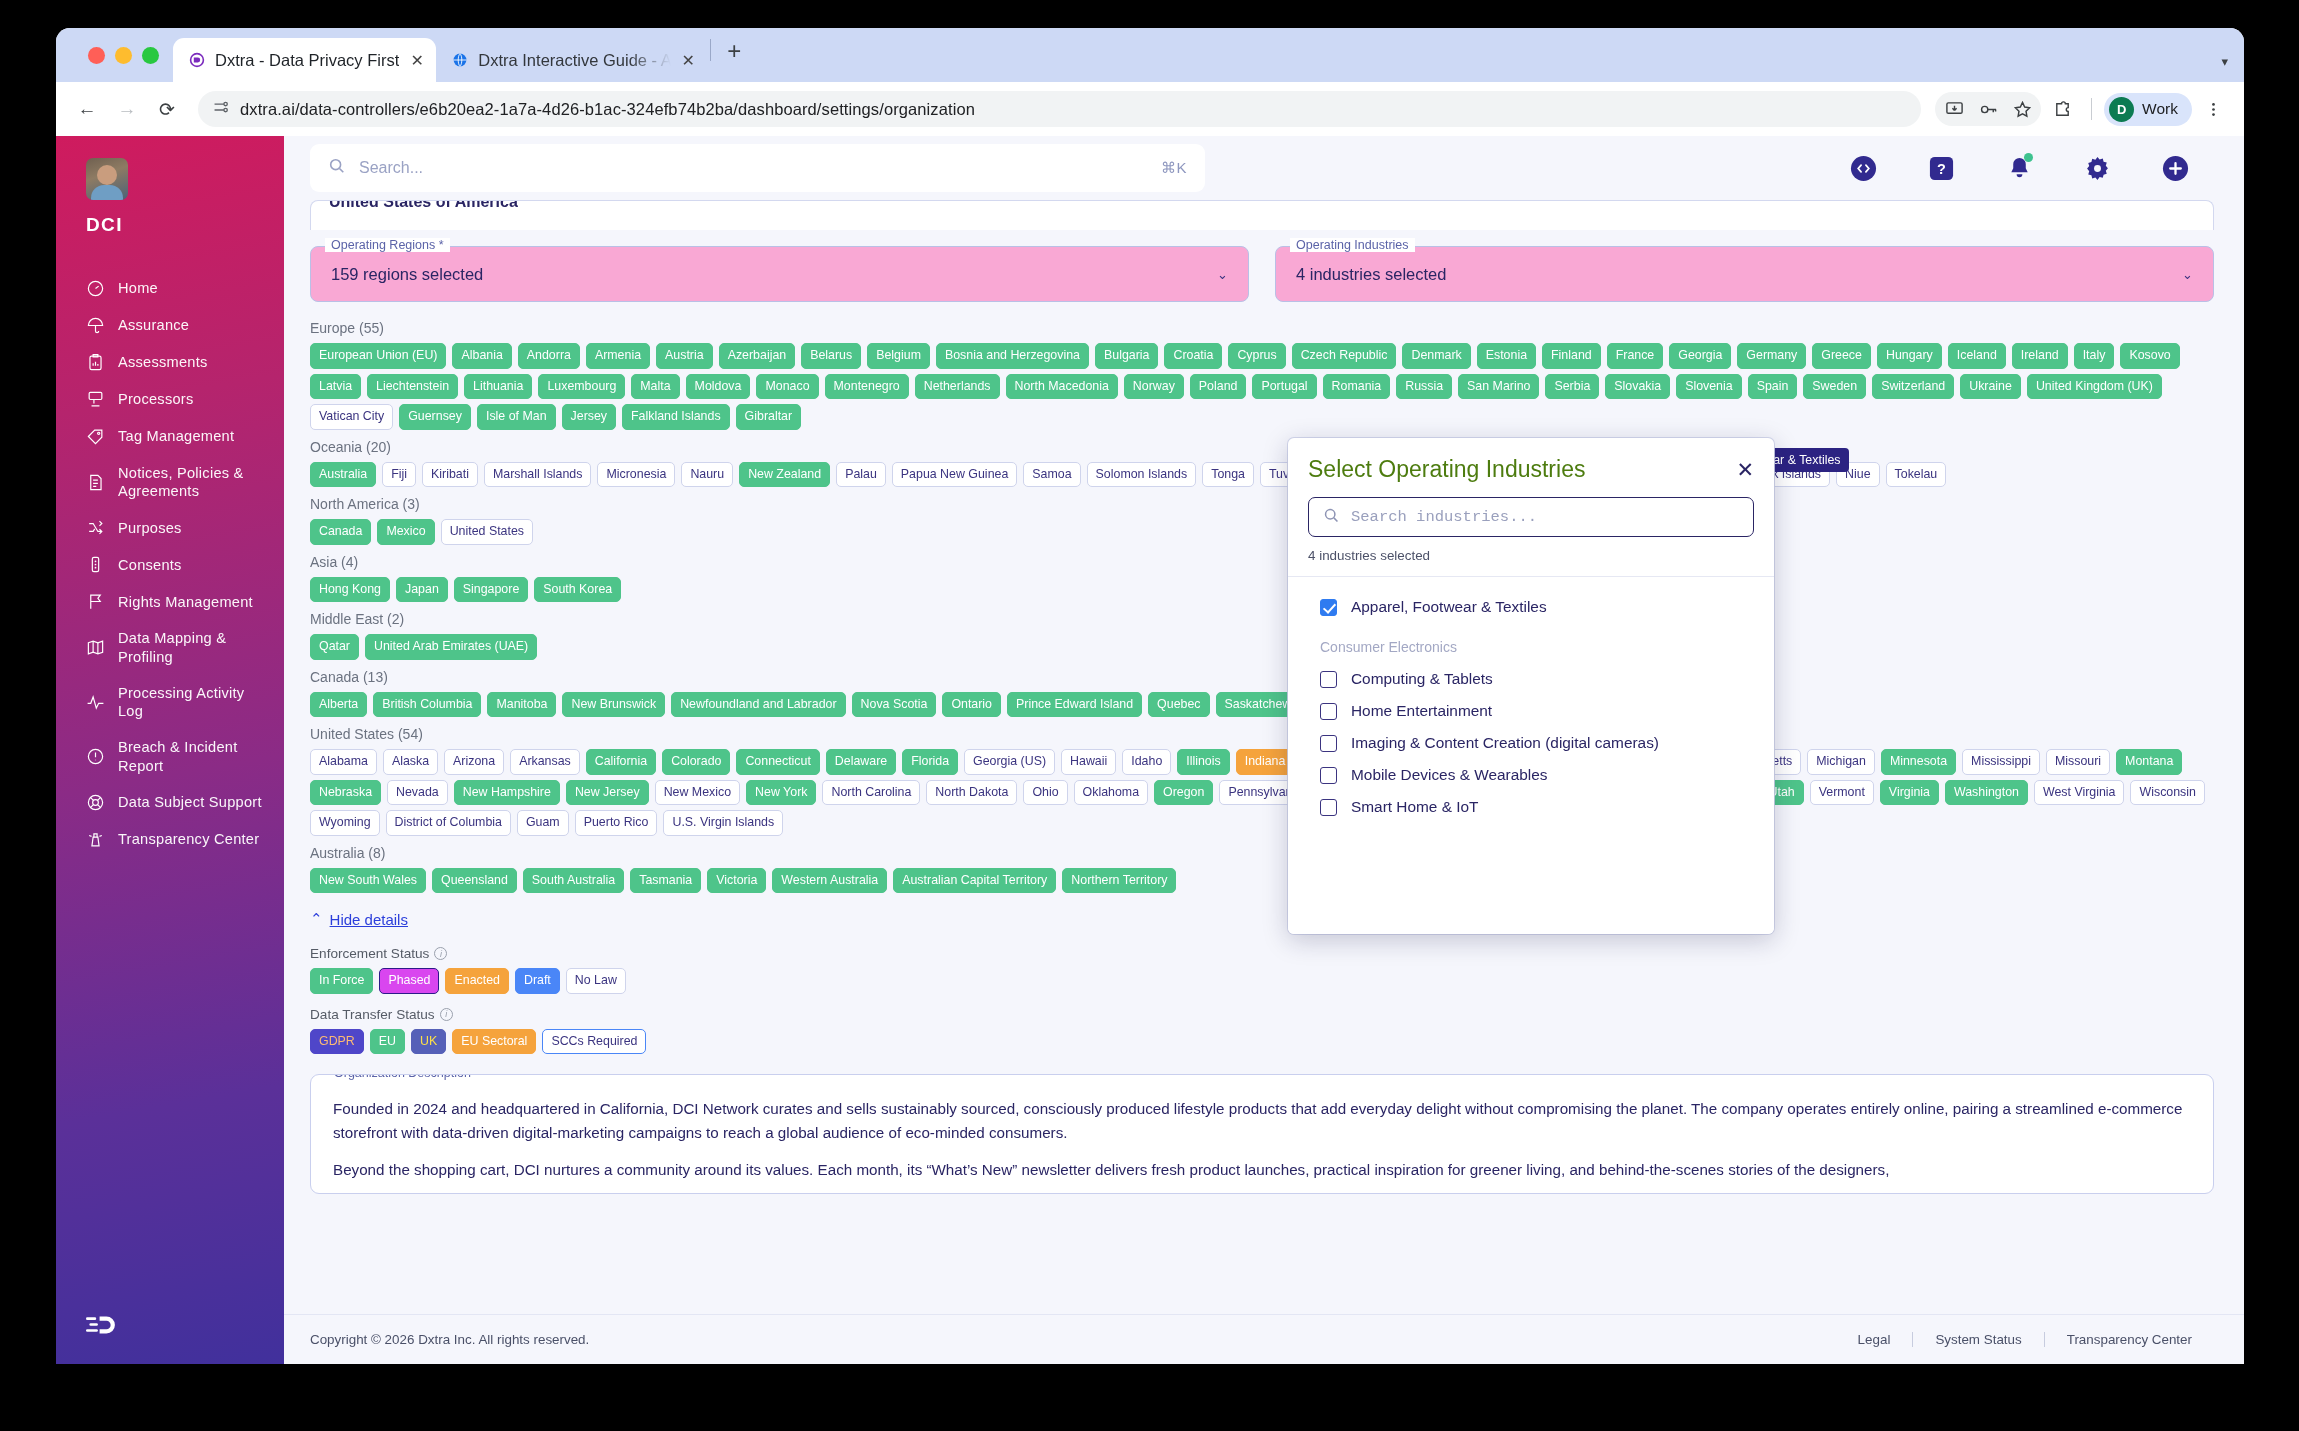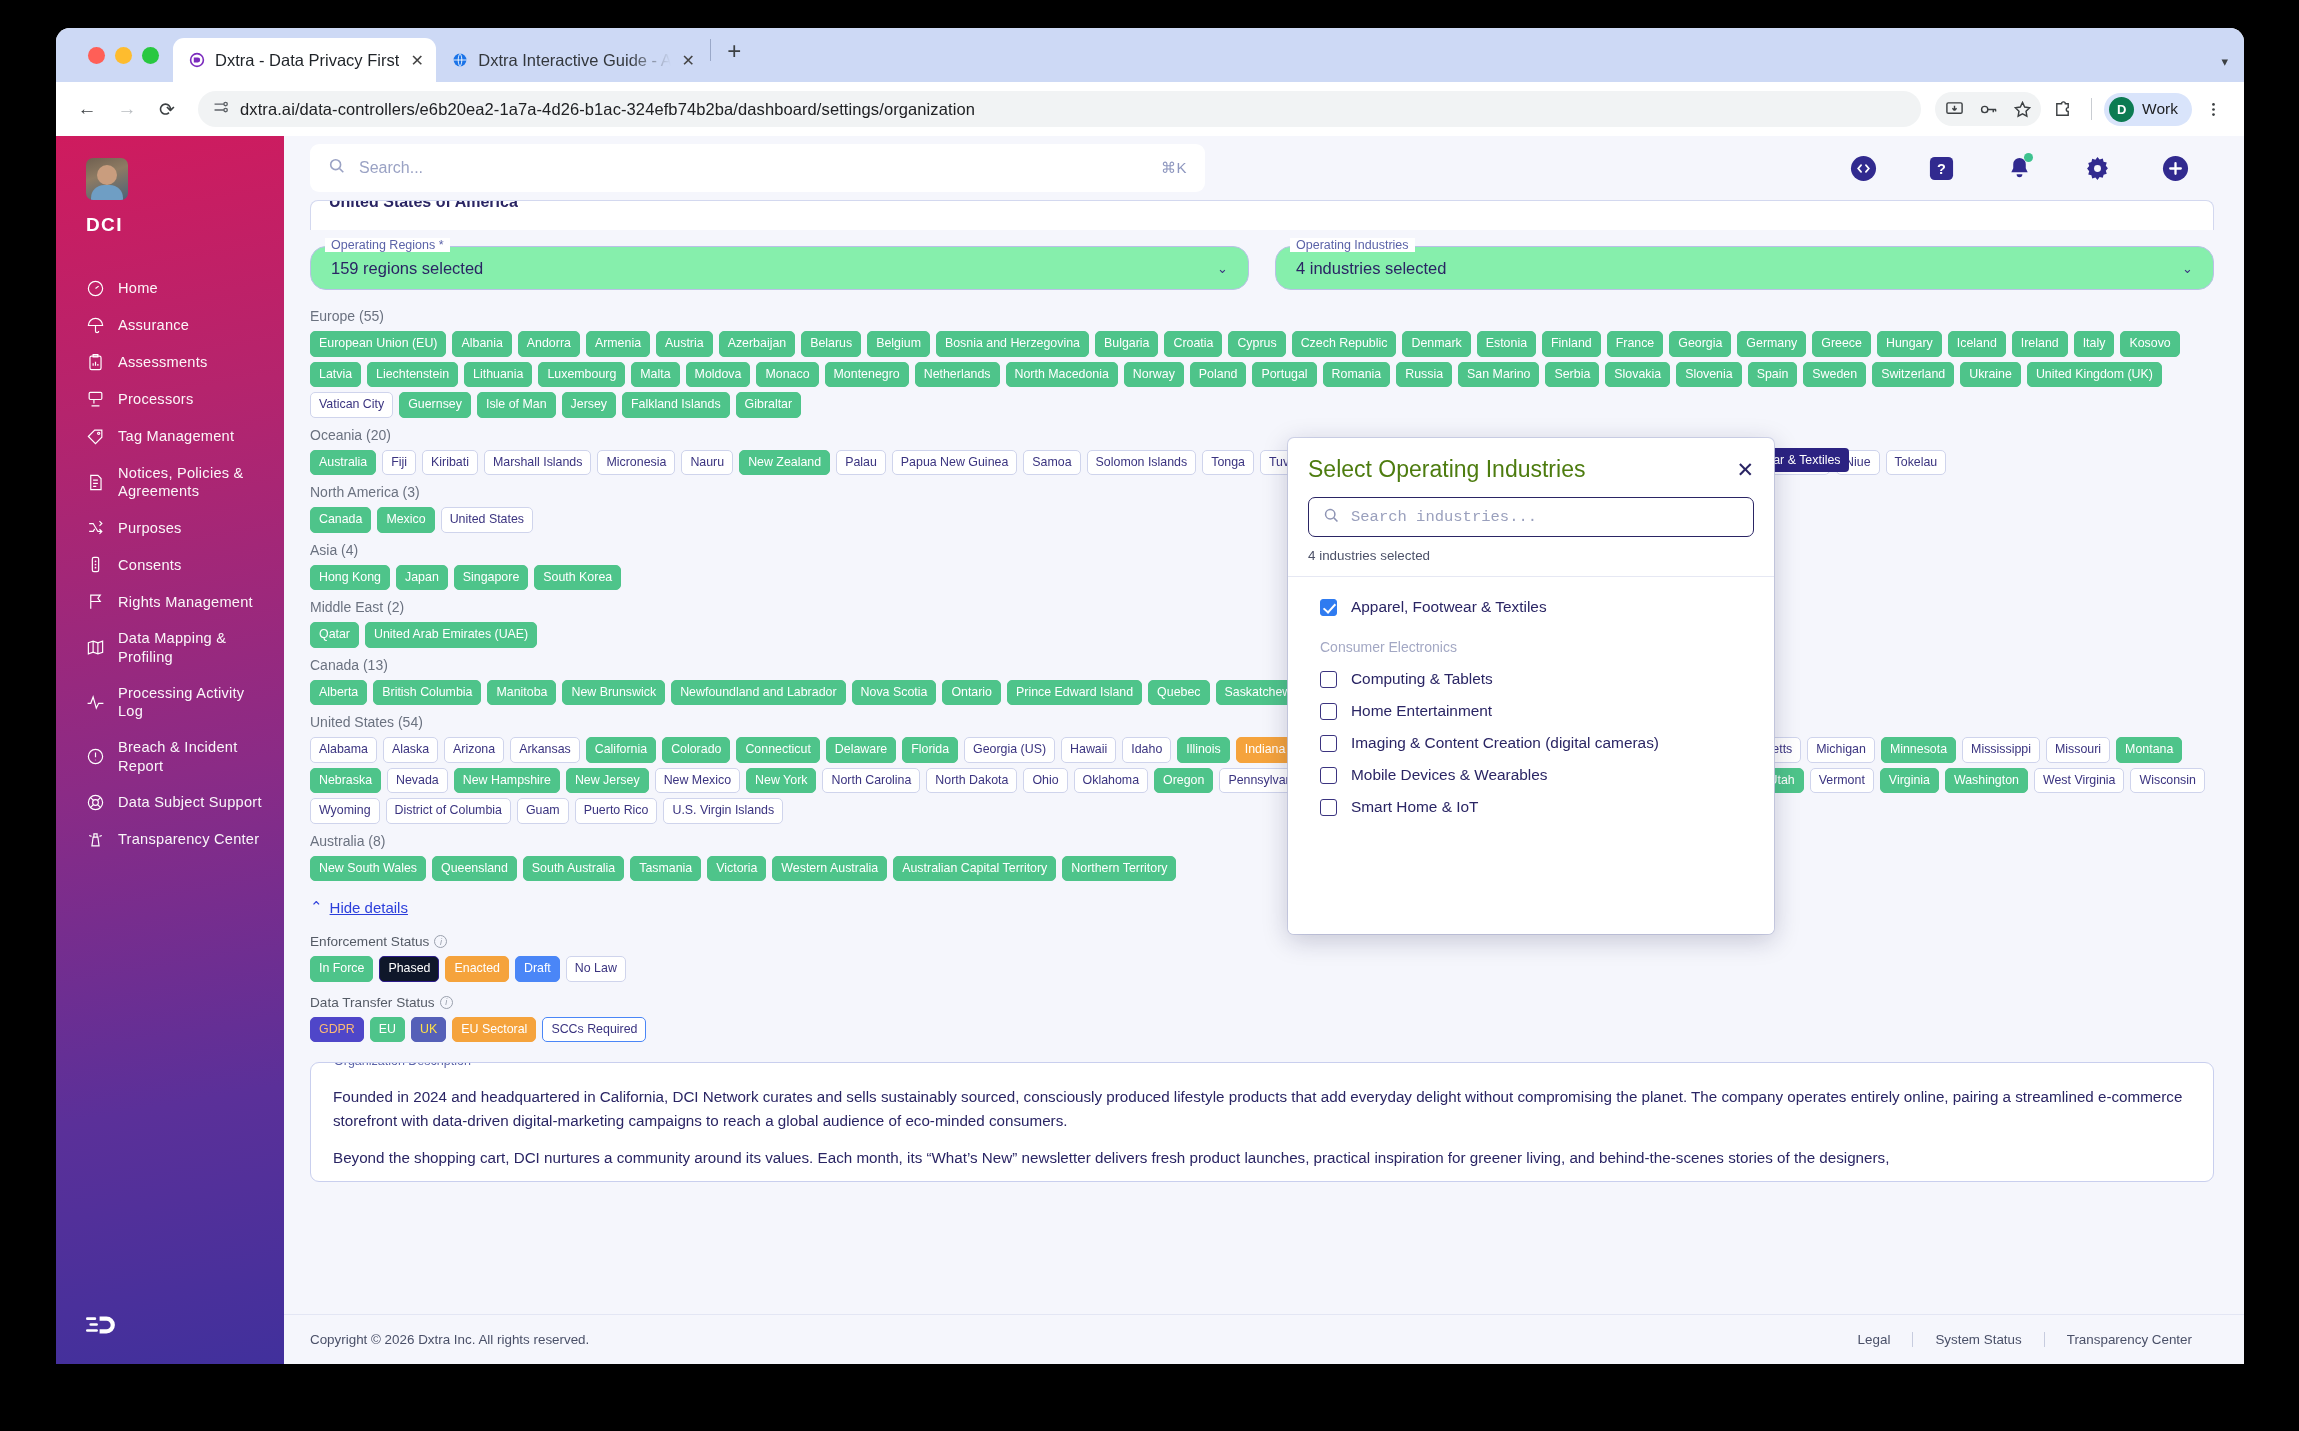--- a/index.html
+++ b/index.html
@@ -228,24 +228,24 @@
     margin-bottom: 0px;
     overflow: hidden;
     padding: 0 18px;
     display: flex; align-items: flex-start;
   }
   .row-top .cut { font-size: 16px; color: #2a2564; font-weight: 600; margin-top: -8px; }
 
   .two-col { display: flex; gap: 26px; margin-top: 16px; }
   .sel-field {
     flex: 1 1 0;
-    height: 44px;
+    height: 56px;
     border: 1px solid #b9c0e6;
-    border-radius: 16px;
-    background: #86efac;
+    border-radius: 8px;
+    background: #f9a8d4;
     position: relative;
     display: flex; align-items: center;
     padding: 0 20px;
     cursor: pointer;
   }
   .sel-value { font-size: 16.5px; color: #2a2564; }
   .chev { margin-left: auto; color: #3b3480; font-size: 13px; }
 
   .reg-wrap { margin-top: 18px; }
   .grp-title { font-size: 14px; color: #6b7280; margin: 9px 0 7px 0; }
@@ -254,21 +254,21 @@
     font-size: 12.4px;
     padding: 4px 8px;
     border-radius: 5px;
     white-space: nowrap;
     cursor: pointer;
     line-height: 1.25;
   }
   .chip.on    { background: #4ec48a; color: #fff; border: 1px solid #4ec48a; }
   .chip.off   { background: #fff;    color: #3b3480; border: 1px solid #cfd4ec; }
   .chip.amber { background: #f5a33c; color: #fff; border: 1px solid #f5a33c; }
-  .chip.navy  { background: #0f172a; color: #fff; border: 1px solid #2c1b8a; }
+  .chip.navy  { background: #d946ef; color: #fff; border: 1px solid #2c1b8a; }
   .chip.blue  { background: #4a86f7; color: #fff; border: 1px solid #4a86f7; }
   .chip.indigo{ background: #4f46c9; color: #fdba74; border: 1px solid #4f46c9; }
   .chip.slate { background: #5560b8; color: #fde047; border: 1px solid #5560b8; }
   .chip.outblue { background:#fff; color:#3b3480; border:1px solid #4a86f7; }
 
   .hide-details {
     display: inline-flex; align-items: center; gap: 7px;
     margin: 17px 0 5px 0;
     color: #2b3edb; font-size: 15px;
     cursor: pointer;

